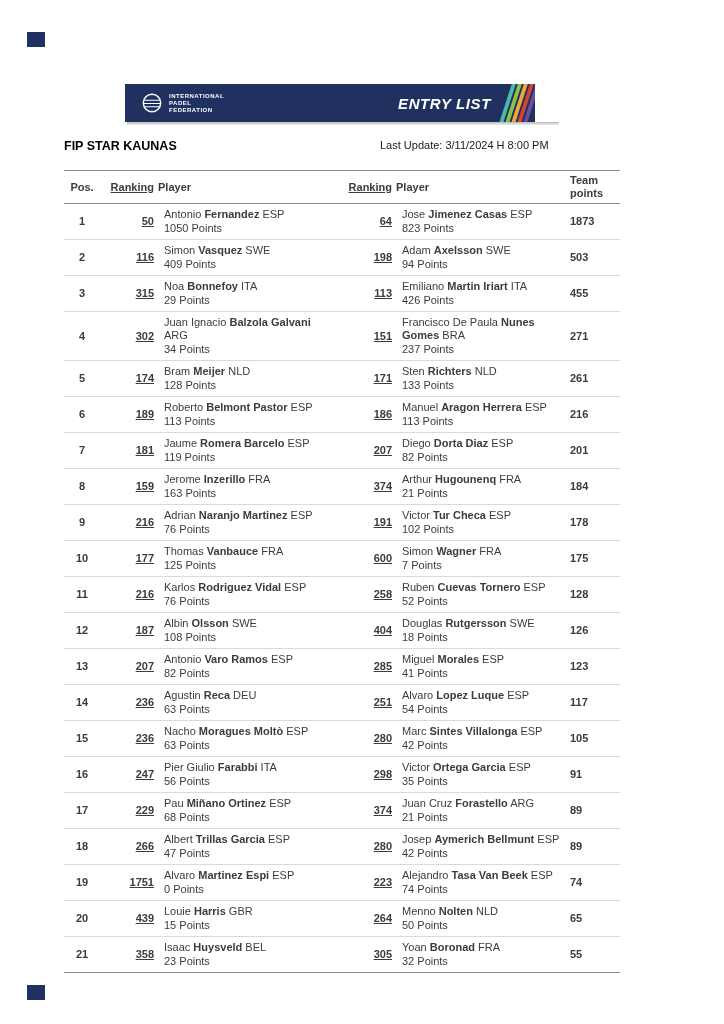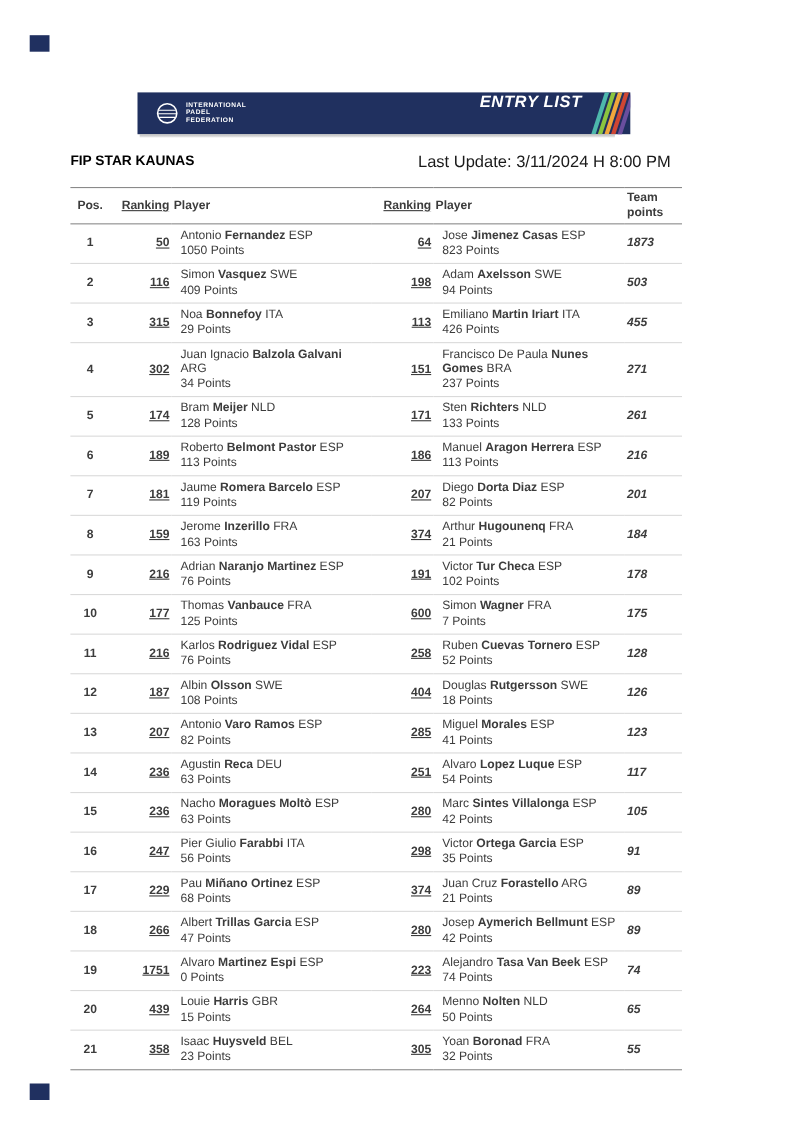--- a/index.html
+++ b/index.html
@@ -4,42 +4,42 @@
 <style>
   * { margin:0; padding:0; box-sizing:border-box; }
   html,body { width:724px; height:1024px; }
   body { background:#ffffff; font-family:"Liberation Sans", sans-serif; color:#3c3c3c; position:relative; overflow:hidden; }
   .page { position:absolute; inset:0; background:#fff; }
 
   .corner { position:absolute; width:18px; height:15px; background:#203060; }
   .corner-top { left:27px; top:32px; }
   .corner-bottom { left:27px; top:985px; }
 
-  .banner { position:absolute; left:125px; top:84px; width:448px; height:38px; background:#20305f; display:flex; overflow:hidden; }
+  .banner { position:absolute; left:125px; top:84px; width:410px; height:38px; background:#20305f; display:flex; align-items:center; overflow:hidden; }
   .banner-shadow { position:absolute; left:127px; top:122px; width:432px; height:3px; background:linear-gradient(#b9b9b9,#ececec); }
   .logo { display:flex; align-items:center; gap:6px; padding-left:16px; }
   .logo-text { color:#fff; font-size:6px; line-height:7px; letter-spacing:0.5px; font-weight:bold; }
   .banner-title { margin-left:auto; margin-right:44px; color:#fff; font-weight:bold; font-style:italic; font-size:15px; letter-spacing:0.6px; white-space:nowrap; }
   .stripes { position:absolute; right:2px; top:-4px; height:50px; display:flex; }
   .stripe { width:4px; height:50px; margin-left:2px; transform:skewX(-18deg); }
 
   .event-title { position:absolute; left:64px; top:139px; font-size:12.5px; font-weight:bold; color:#000000; }
-  .last-update { position:absolute; left:380px; top:139px; font-size:15px; color:#1a1a1a; }
+  .last-update { position:absolute; left:380px; top:139px; font-size:11px; color:#1a1a1a; }
 
   table.entry-table { position:absolute; left:64px; top:170px; width:556px; border-collapse:collapse; table-layout:fixed; }
   .entry-table th { border-top:1px solid #8a8a8a; border-bottom:1px solid #8a8a8a; font-size:11px; font-weight:bold; padding:3px 2px; vertical-align:middle; line-height:13px; color:#3c3c3c; }
   .entry-table td { border-bottom:1px solid #dadada; font-size:11px; padding:4px 2px; vertical-align:middle; line-height:13px; }
   .entry-table tr:last-child td { border-bottom:1px solid #8a8a8a; }
   th.c-pos, td.c-pos { text-align:center; font-weight:bold; }
   th.c-rank, td.c-rank { text-align:right;text-decoration:underline; }
   td.c-rank { font-weight:bold; }
   th.c-player { text-align:left; }
   td.c-player { text-align:left; padding-left:8px; padding-right:4px; }
   th.c-team, td.c-team { text-align:left; padding-right:6px; }
-  td.c-team { font-weight:bold;font-style:italic; }
+  td.c-team { font-weight:bold; }
   .pname b { font-weight:bold; }
   .ppoints { margin-top:1px; }
 </style>
 </head>
 <body>
 
 <div class="page">
 
   <div class="corner corner-top"></div>
   <div class="corner corner-bottom"></div>

